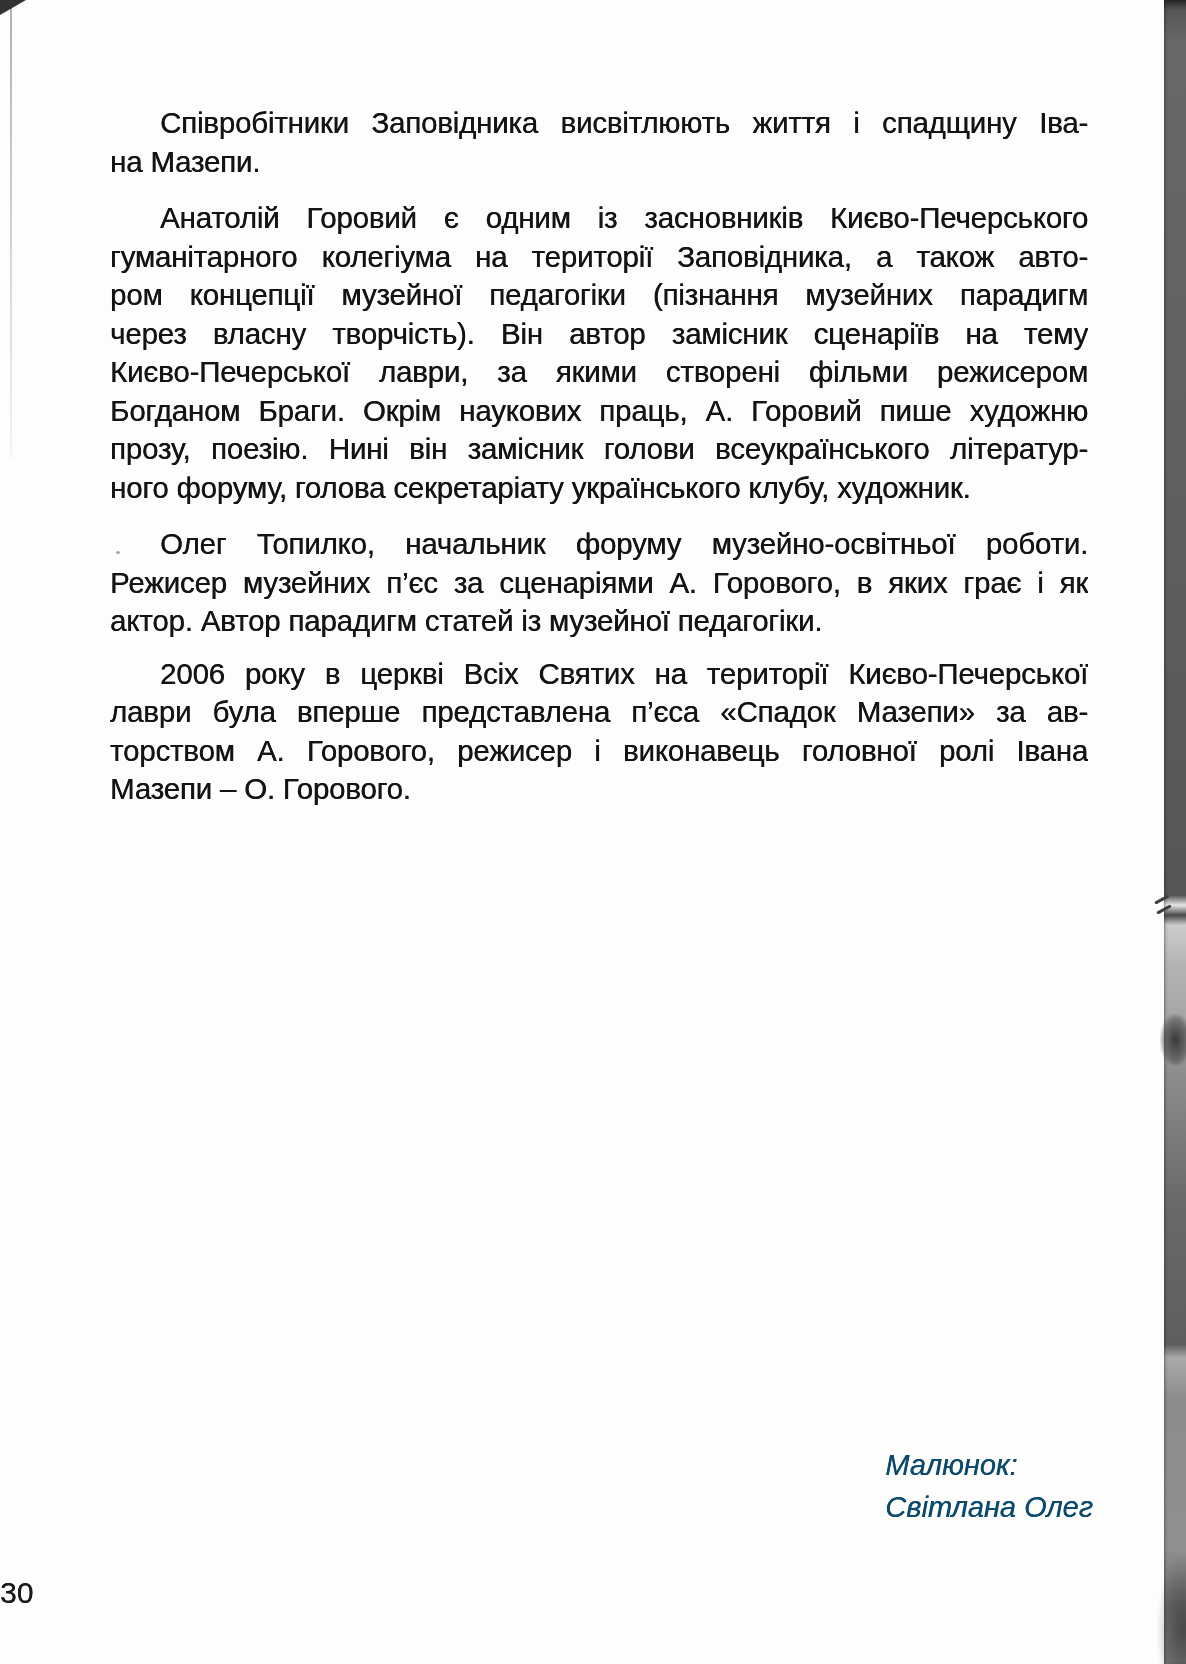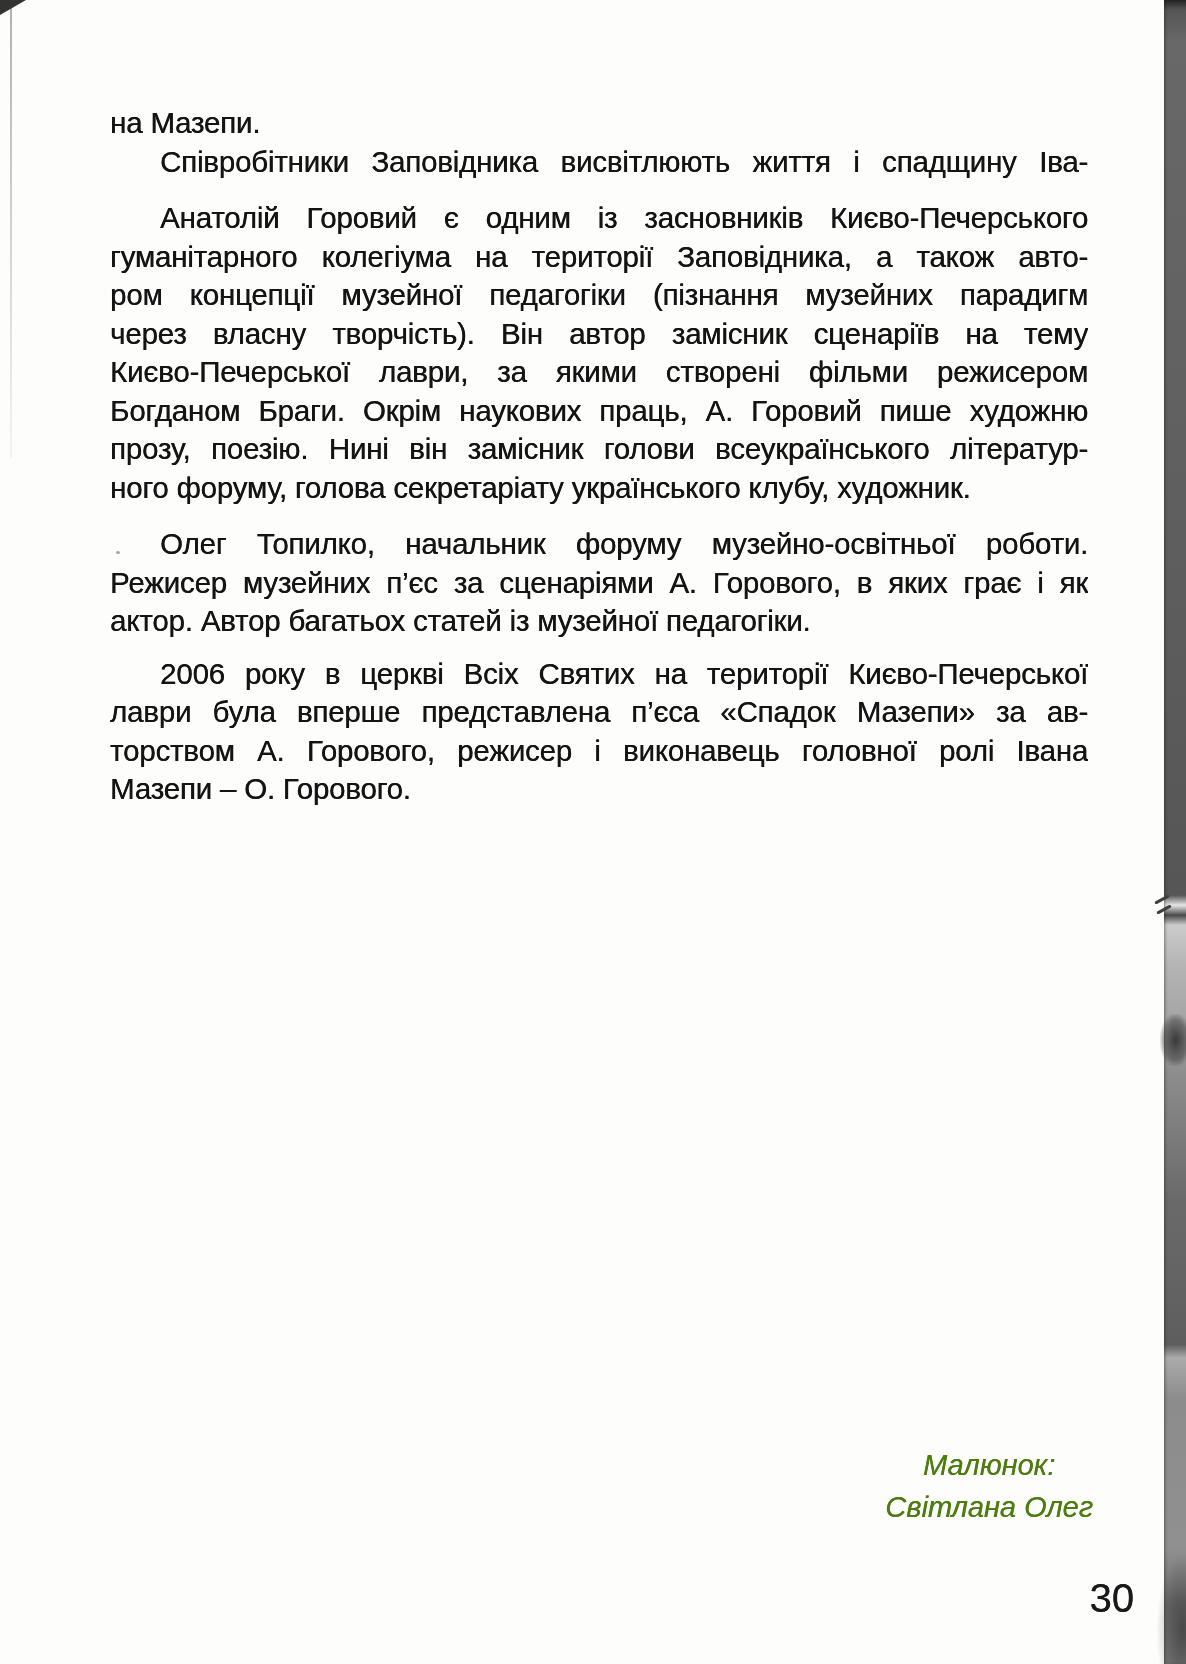--- a/index.html
+++ b/index.html
@@ -38,35 +38,35 @@
   }
   .line.first { text-indent: 50px; }
   .line.last {
     text-align-last: left;
   }
 
   .credit {
     position: absolute;
     right: 93px;
     top: 1444px;
-    text-align: center;
+    text-align: left;
     font-style: italic;
     font-size: 29px;
     line-height: 42px;
-    color: #4d7c0f;
+    color: #0c4a6e;
     text-shadow: 0.3px 0 0 currentColor;
   }
 
   .page-number {
     position: absolute;
     left: 0;
     top: 1576px;
     width: 1134px;
-    text-align: right;
-    font-size: 40px;
+    text-align: left;
+    font-size: 30px;
     color: #1a1a1a;
     text-shadow: 0.3px 0 0 currentColor;
   }
 
   
   .scan-band {
     position: absolute;
     top: 0;
     right: 0;
     width: 22px;
@@ -146,39 +146,39 @@
   }
 </style>
 </head>
 <body>
 
 <div>
 
   <div class="text-column">
 
     <div class="paragraph">
+      <div class="line first">Співробітники Заповідника висвітлюють життя і спадщину Іва-</div>
       <div class="line last">на Мазепи.</div>
-      <div class="line first">Співробітники Заповідника висвітлюють життя і спадщину Іва-</div>
     </div>
 
     <div class="paragraph gap-large">
       <div class="line first">Анатолій Горовий є одним із засновників Києво-Печерського</div>
       <div class="line">гуманітарного колегіума на території Заповідника, а також авто-</div>
       <div class="line">ром концепції музейної педагогіки (пізнання музейних парадигм</div>
       <div class="line">через власну творчість). Він автор замісник сценаріїв на тему</div>
       <div class="line">Києво-Печерської лаври, за якими створені фільми режисером</div>
       <div class="line">Богданом Браги. Окрім наукових праць, А. Горовий пише художню</div>
       <div class="line">прозу, поезію. Нині він замісник голови всеукраїнського літератур-</div>
       <div class="line last">ного форуму, голова секретаріату українського клубу, художник.</div>
     </div>
 
     <div class="paragraph gap-small">
       <div class="line first">Олег Топилко, начальник форуму музейно-освітньої роботи.</div>
       <div class="line">Режисер музейних п’єс за сценаріями А. Горового, в яких грає і як</div>
-      <div class="line last">актор. Автор багатьох статей із музейної педагогіки.</div>
+      <div class="line last">актор. Автор парадигм статей із музейної педагогіки.</div>
     </div>
 
     <div class="paragraph">
       <div class="line first">2006 року в церкві Всіх Святих на території Києво-Печерської</div>
       <div class="line">лаври була вперше представлена п’єса «Спадок Мазепи» за ав-</div>
       <div class="line">торством А. Горового, режисер і виконавець головної ролі Івана</div>
       <div class="line last">Мазепи – О. Горового.</div>
     </div>
 
   </div>

